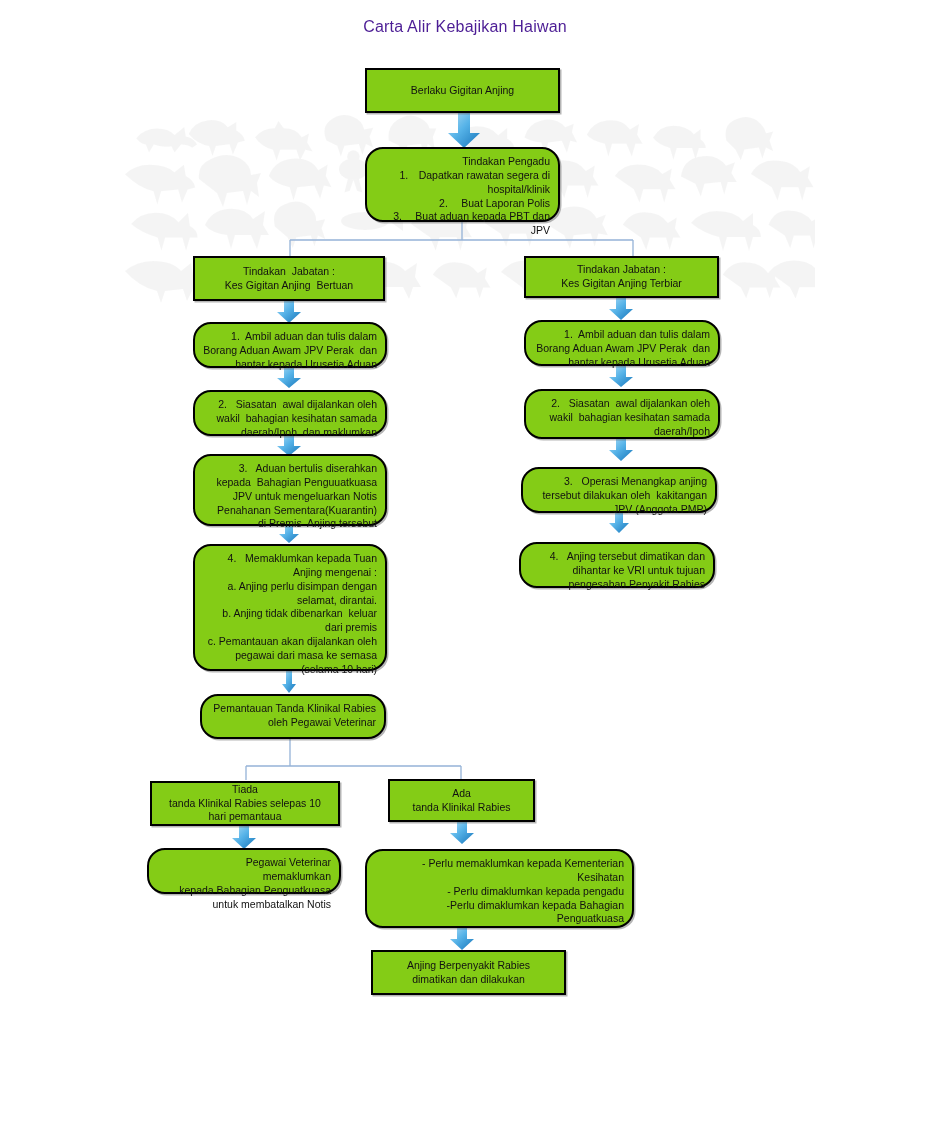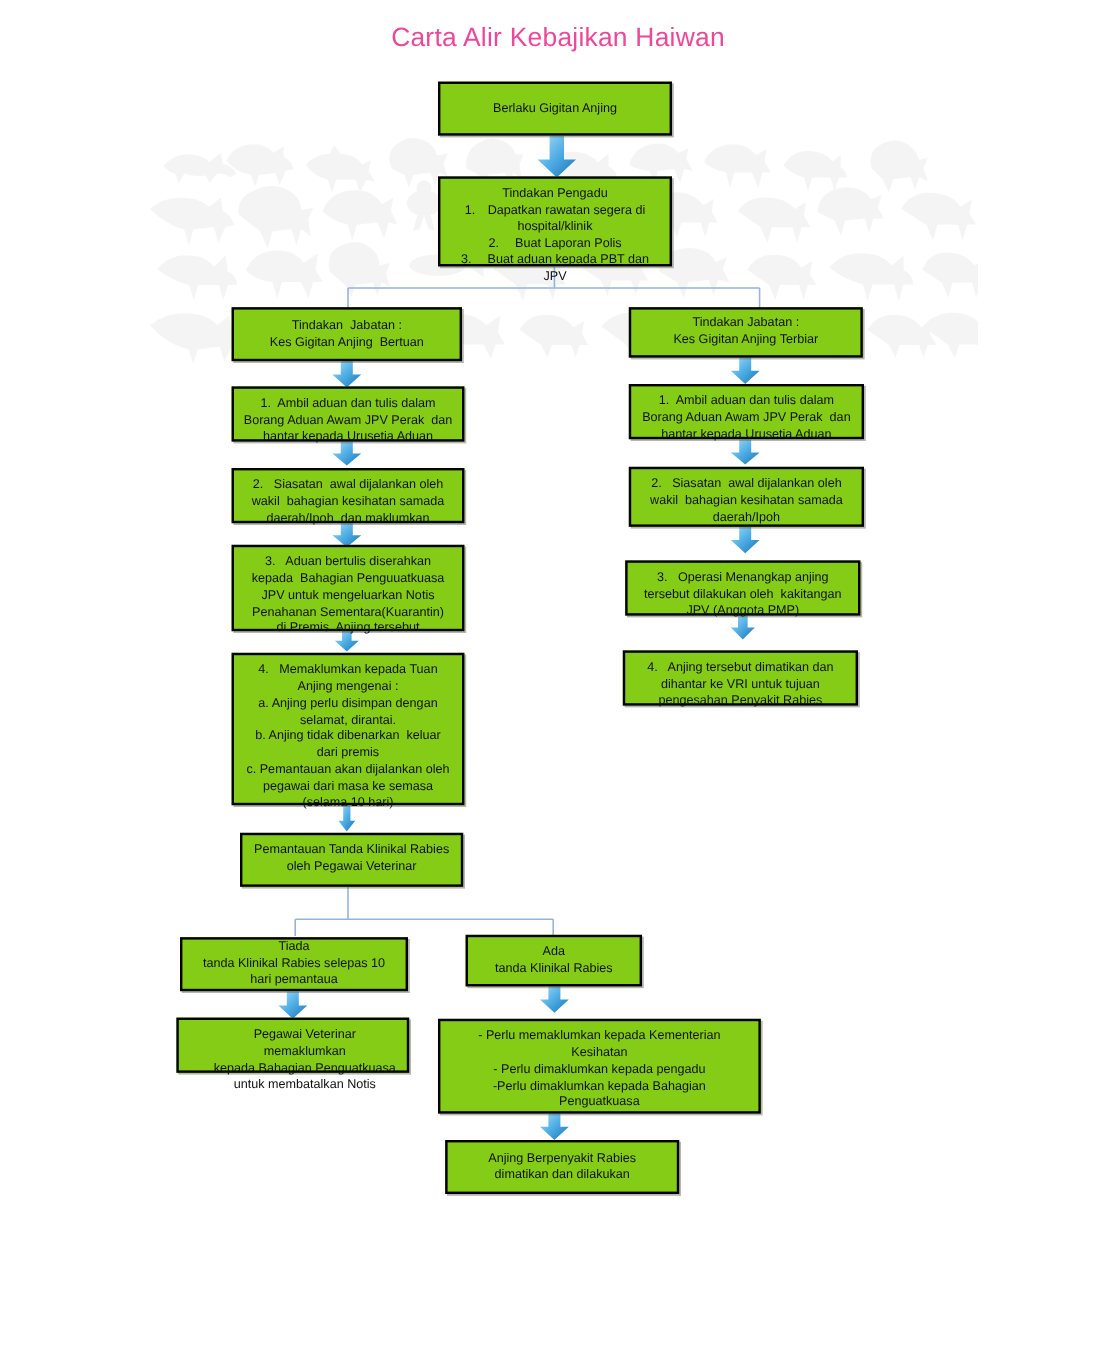--- a/index.html
+++ b/index.html
@@ -16,33 +16,33 @@
   
   #watermark{
     position:absolute;left:125px;top:115px;width:690px;height:195px;
     opacity:.30;pointer-events:none;z-index:0;
   }
   #watermark svg{display:block;width:100%;height:100%;}
 
   
   #title{
     position:absolute;left:0;top:18px;width:930px;text-align:center;
-    font-size:22px;color:#ec4899;letter-spacing:.2px;z-index:5;
+    font-size:16px;color:#4c1d95;letter-spacing:.2px;z-index:5;
   }
 
   
   .box{
     position:absolute;box-sizing:border-box;
     background:#84cc16;border:2.2px solid #000000;
     font-size:10.5px;color:#111111;line-height:1.32;
     padding:6px 8px;z-index:4;
     box-shadow:1.5px 1.5px 0 rgba(90,90,90,.45);
   }
   .box.ctr{display:flex;flex-direction:column;justify-content:center;align-items:center;text-align:center;}
-  .box.lft{text-align:center;}
+  .box.lft{text-align:right;border-radius:18px;}
   .box .ln{display:block;white-space:pre-wrap;}
 
   
   .arrow{position:absolute;z-index:3;}
   .arrow svg{display:block;}
 
   
   .conn{position:absolute;z-index:2;}
   .conn svg{display:block;overflow:visible;}
 </style>

